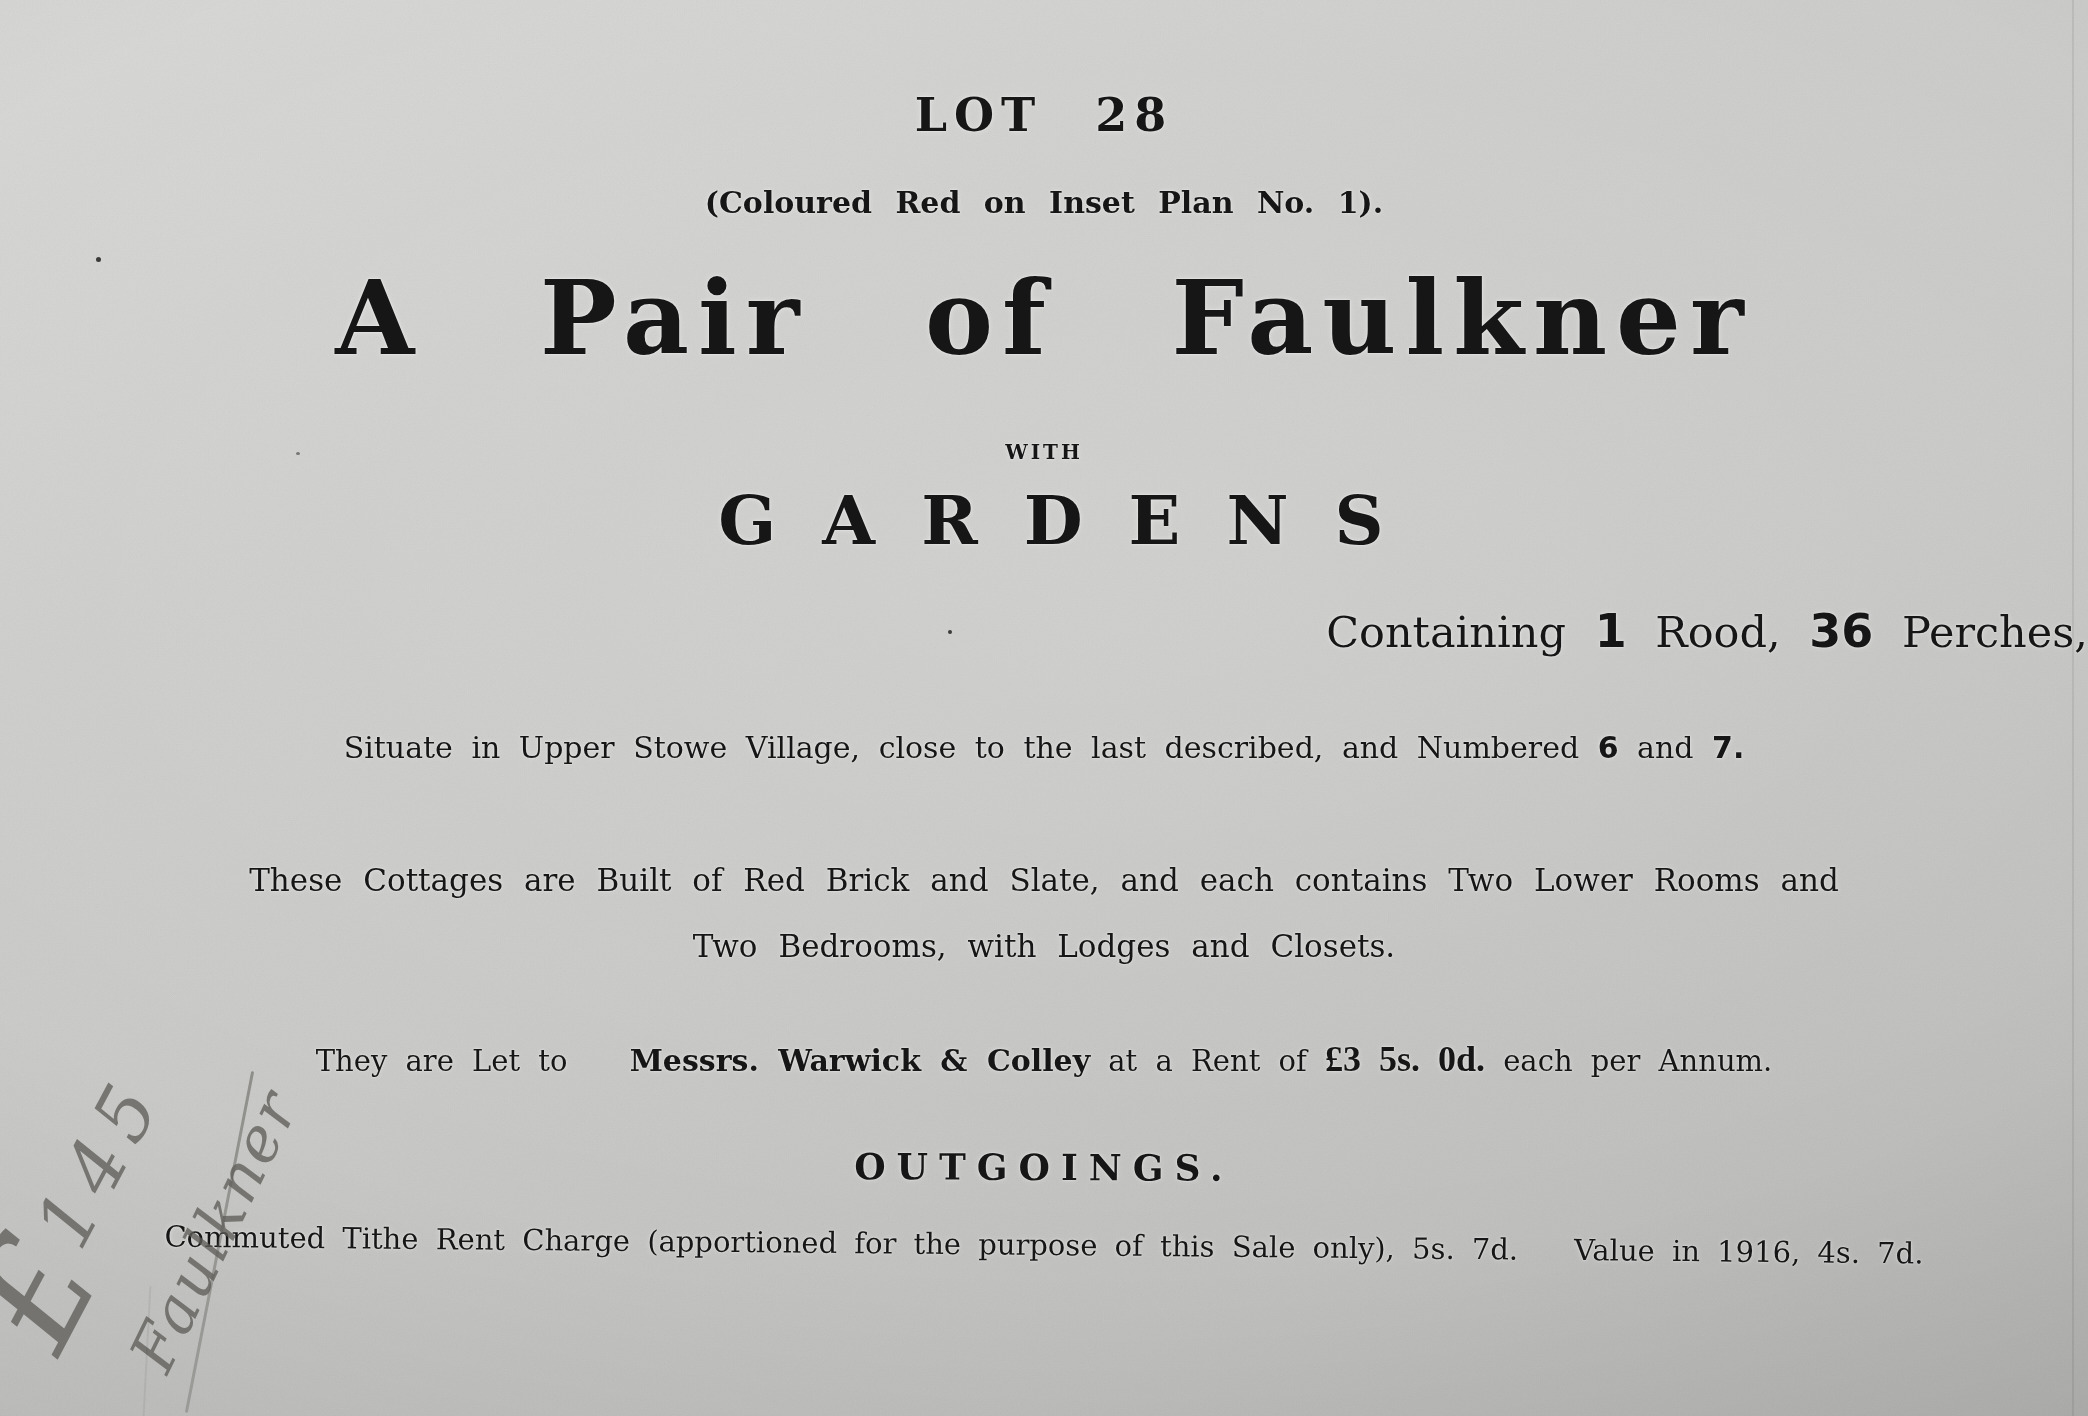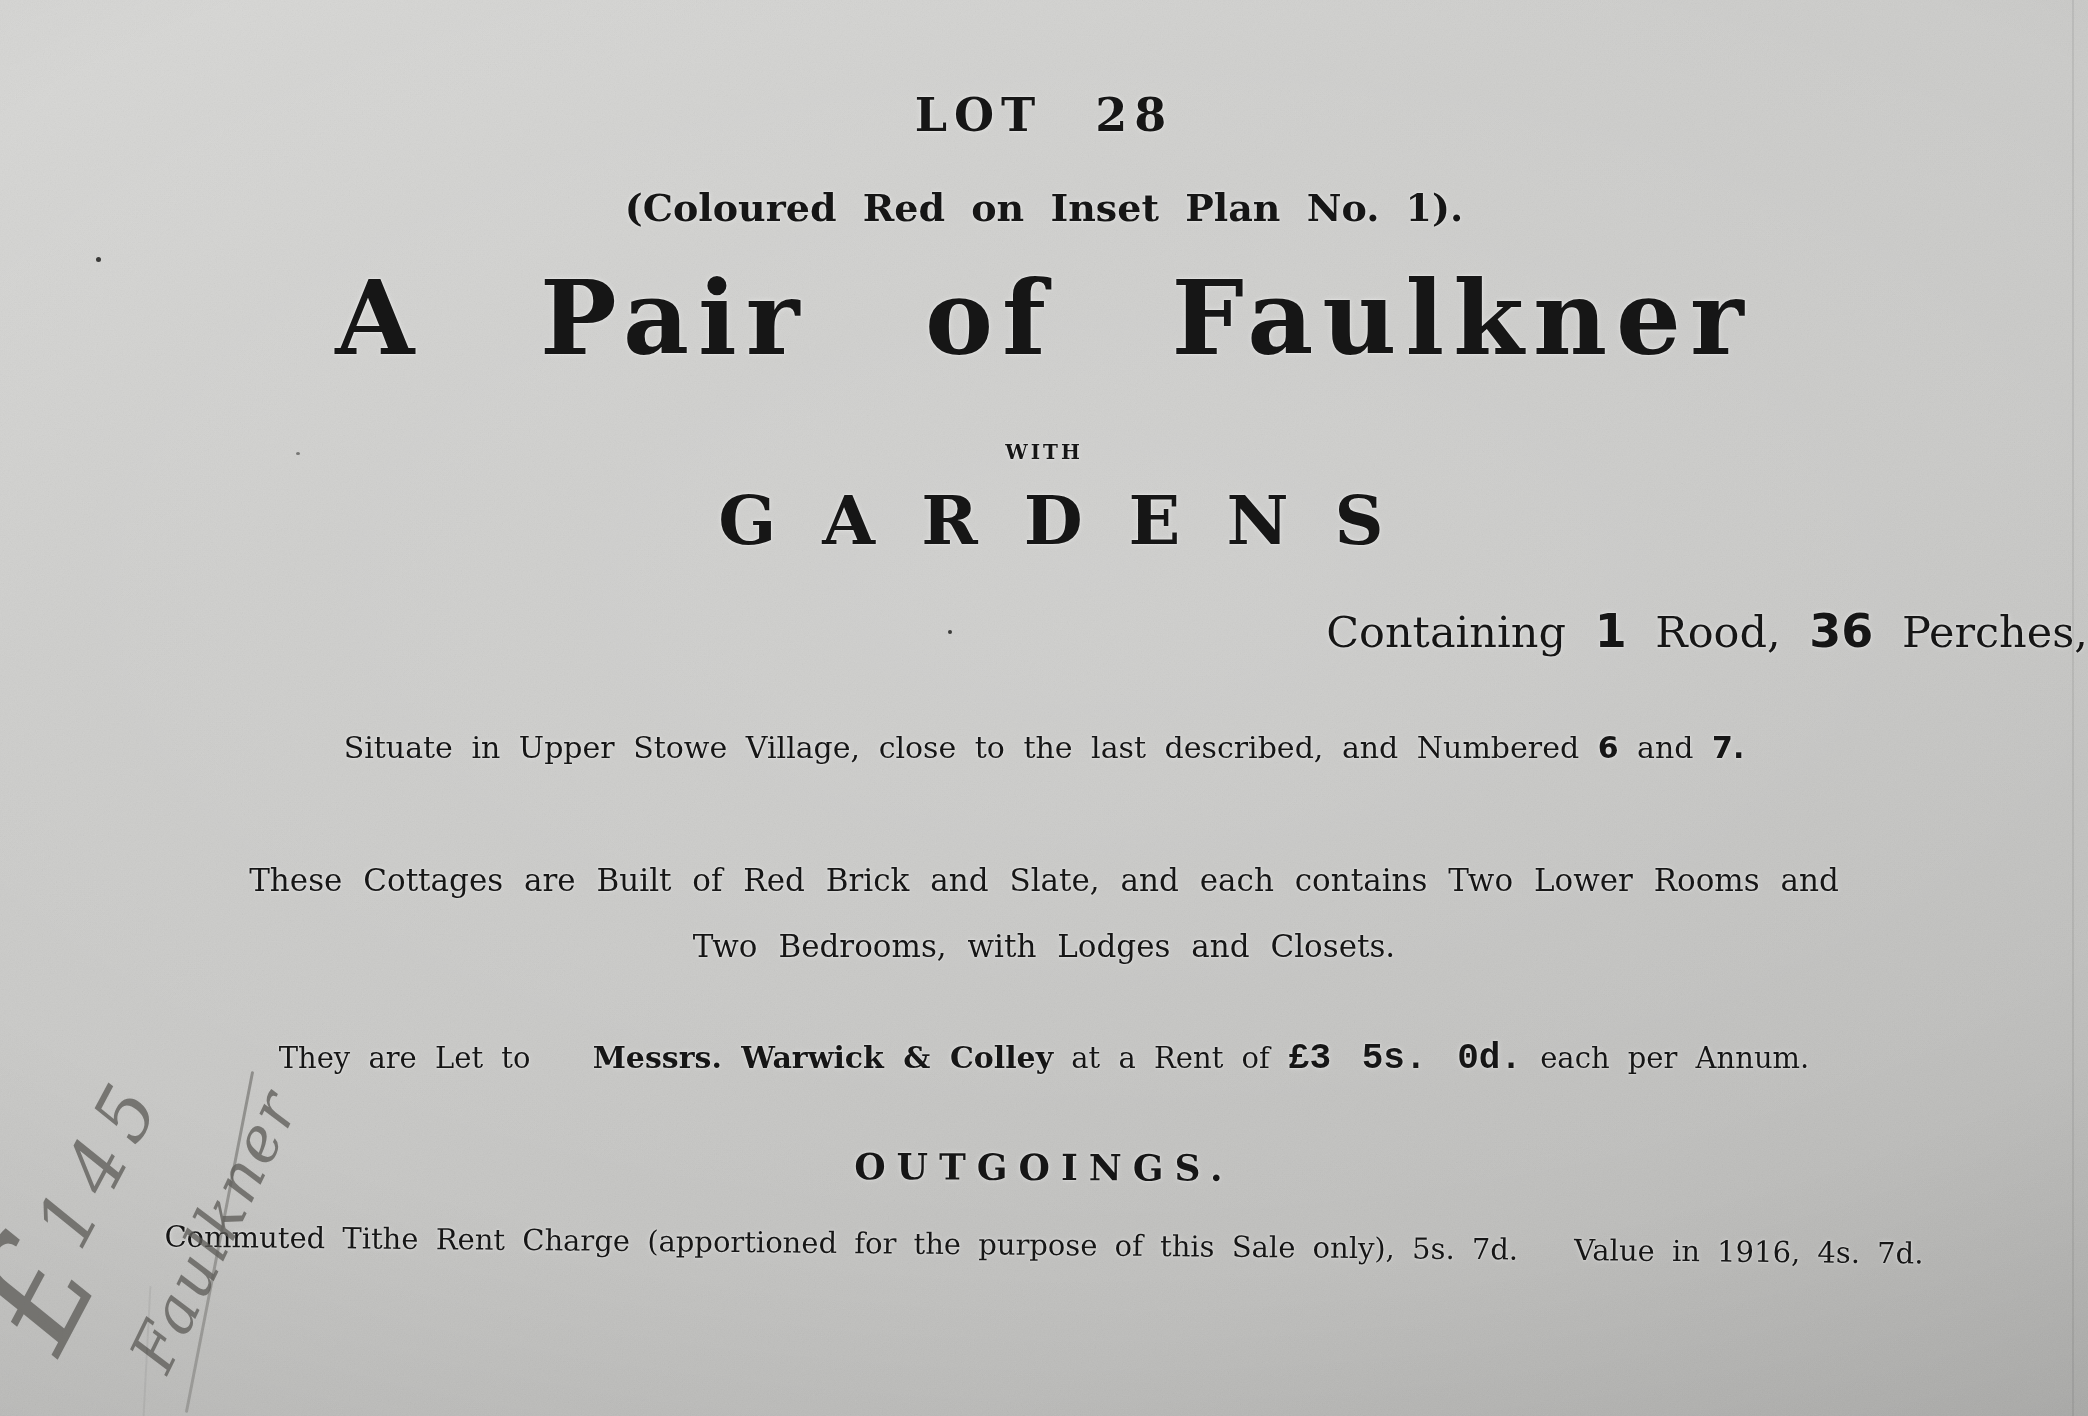--- a/index.html
+++ b/index.html
@@ -21,33 +21,33 @@
   }
   .grain { position: absolute; inset: 0; width: 100%; height: 100%; opacity: 0.10; pointer-events: none; }
 
   .line {
     position: absolute; left: 0; width: 2088px;
     text-align: center; white-space: nowrap;
     color: #161616;
     text-shadow: 0 0 2px rgba(255,255,255,0.75), 0 0 6px rgba(255,255,255,0.35);
   }
   .lot        { top: 88px;  font-size: 46px; font-weight: bold; letter-spacing: 7px; word-spacing: 30px; }
-  .plan-note  { top: 185px; font-size: 38px; font-weight: bold; word-spacing: 13px; }
+  .plan-note  { top: 185px; font-size: 30px; font-weight: bold; word-spacing: 13px; }
   .main-title { top: 258px; font-size: 102px; font-weight: bold; letter-spacing: 9px; word-spacing: 72px; }
   .with       { top: 440px; font-size: 20px; font-weight: bold; letter-spacing: 3px; }
   .gardens    { top: 480px; font-size: 68px; font-weight: bold; letter-spacing: 46px; padding-left: 60px; box-sizing: border-box; }
   .containing { top: 604px; font-size: 43px; word-spacing: 15px; text-align: right; }
   .containing b.num { font-family: "DejaVu Sans", "Liberation Sans", sans-serif; font-size: 46px; font-weight: bold; }
   .situate    { top: 730px; font-size: 30px; word-spacing: 9px; }
   .situate b.num { font-family: "DejaVu Sans", "Liberation Sans", sans-serif; font-size: 30px; font-weight: bold; }
   .para-1     { top: 862px; font-size: 31px; word-spacing: 11px; }
   .para-2     { top: 928px; font-size: 31px; word-spacing: 11px; }
   .letting    { top: 1038px; font-size: 29px; word-spacing: 9px; }
   .letting .tenants { font-weight: bold; font-size: 30px; margin-left: 44px; }
-  .letting .rent { font-family: Liberation Mono, monospace; font-weight: bold; font-size: 36px; }
+  .letting .rent { font-family: Liberation Serif, serif; font-weight: bold; font-size: 36px; }
   .outgoings-h { top: 1146px; font-size: 36px; font-weight: bold; letter-spacing: 11px; transform: rotate(0.25deg); }
   .outgoings-d { top: 1228px; font-size: 29px; word-spacing: 8px; transform: rotate(0.55deg); }
   .outgoings-d .gap { display: inline-block; width: 56px; }
 
   
   .pencil { color: rgba(95,94,90,0.78); font-style: italic;
             text-shadow: none; font-family: "DejaVu Serif", serif; }
   .hand-amount {
     position: absolute; left: 8px; top: 1288px;
     transform: rotate(-62deg); transform-origin: left center;

